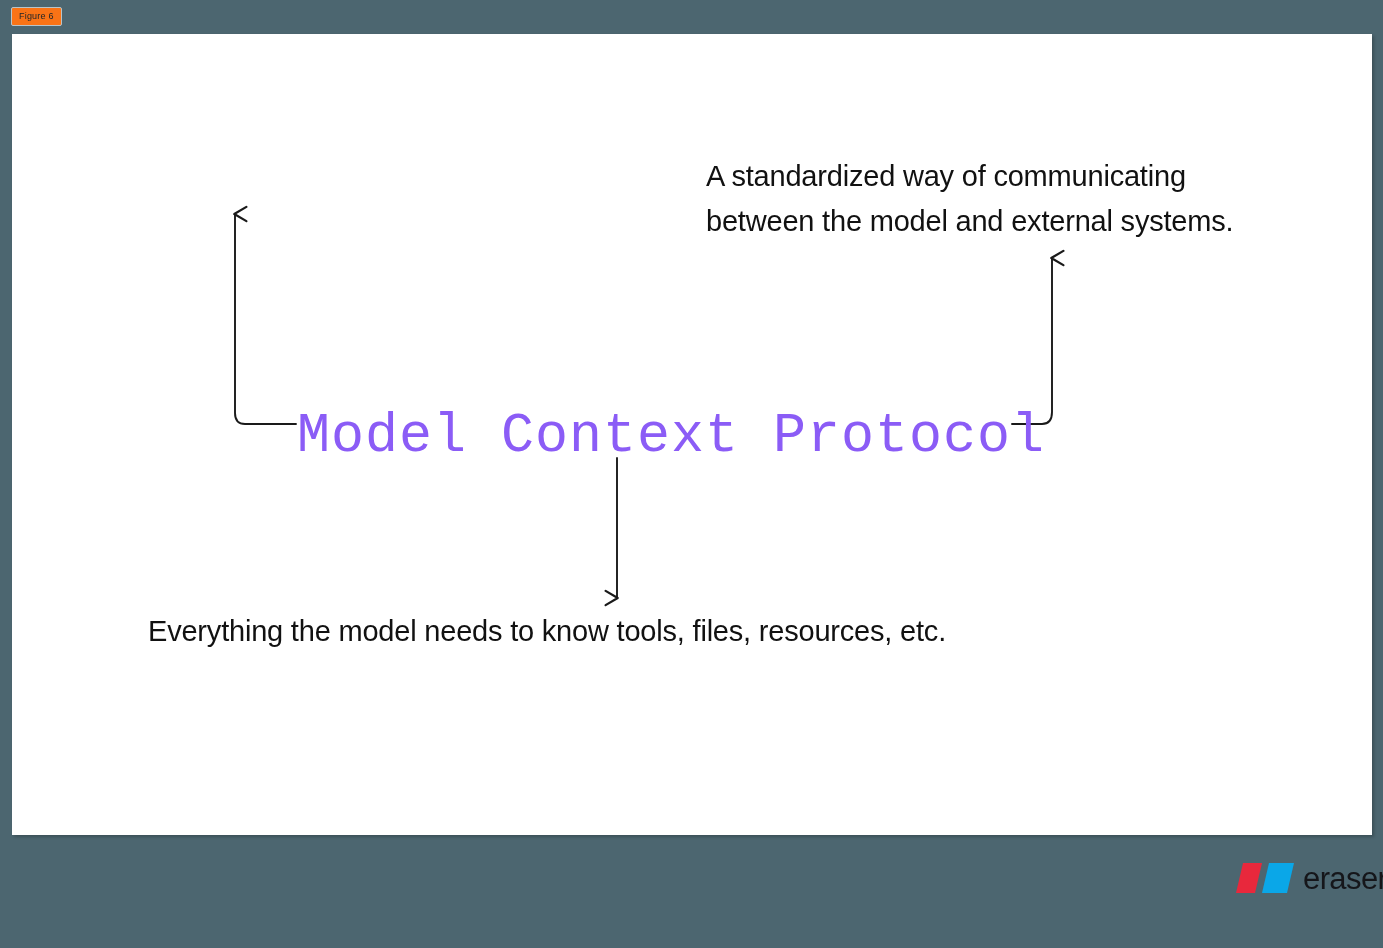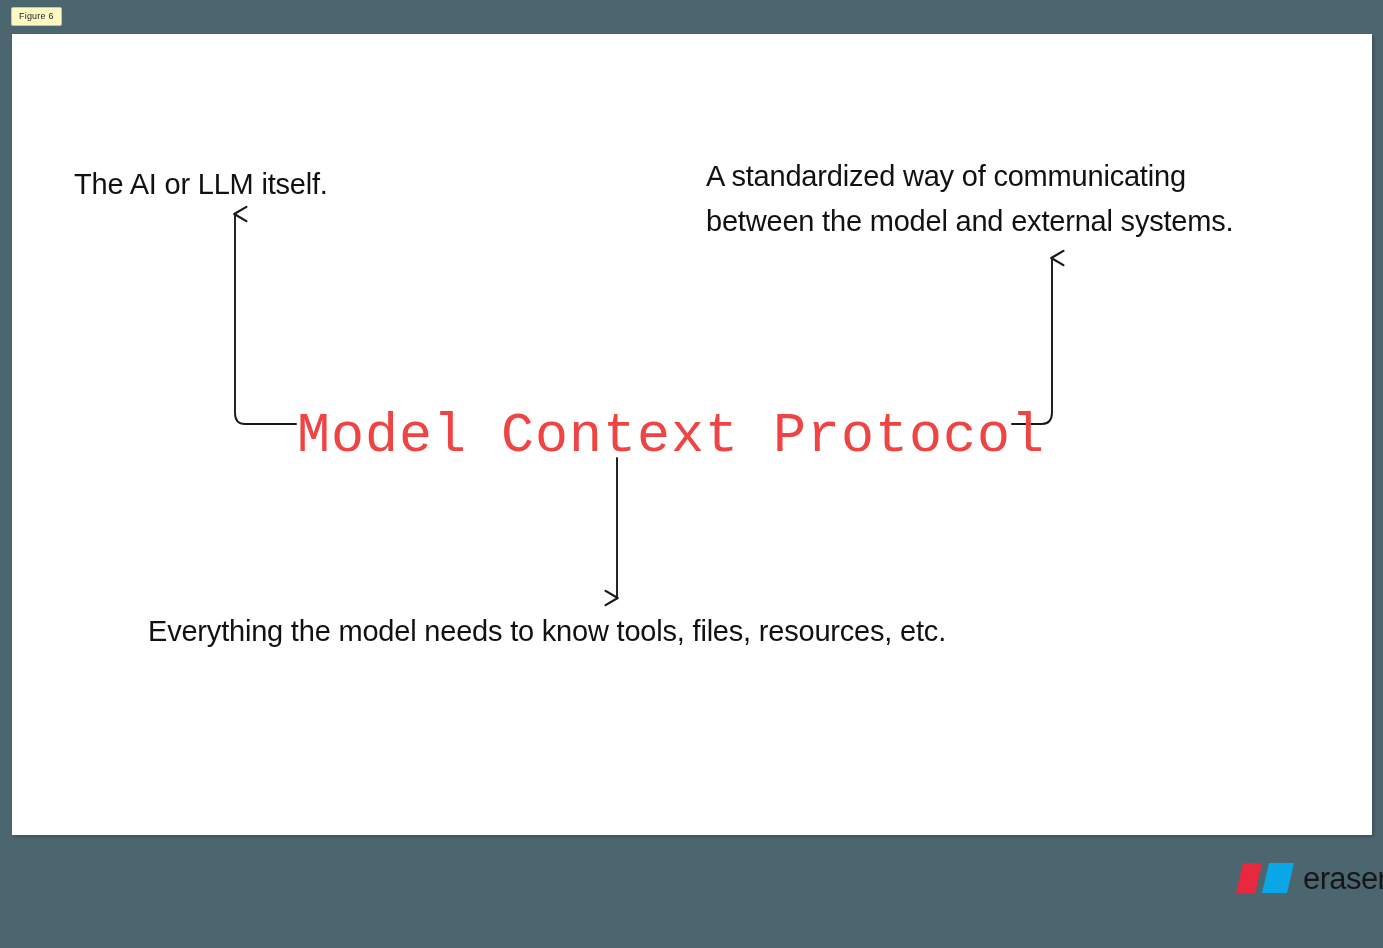--- a/index.html
+++ b/index.html
@@ -19,21 +19,21 @@
   
   #figure-badge {
     position: absolute;
     left: 11px;
     top: 7px;
     height: 17px;
     padding: 0 7px;
     display: flex;
     align-items: center;
     justify-content: center;
-    background: #fef9c3;
+    background: #f97316;
     border: 1px solid #b8c4c8;
     border-radius: 2px;
     color: #21262a;
     font-size: 9px;
     line-height: 1;
     letter-spacing: 0.2px;
     font-family: "Liberation Sans", sans-serif;
     z-index: 20;
     white-space: nowrap;
   }
@@ -69,21 +69,21 @@
   }
 
   #note-left  { left: 62px;  top: 128px; }
   #note-right { left: 694px; top: 120px; }
   #note-bottom{ left: 136px; top: 575px; }
 
   #center-title {
     position: absolute;
     left: 285px;
     top: 371px;
-    color: #ef4444;
+    color: #8b5cf6;
     font-family: "Liberation Mono", "DejaVu Sans Mono", monospace;
     font-size: 55px;
     letter-spacing: 1px;
     white-space: nowrap;
   }
 
   
   #eraser-logo {
     position: absolute;
     left: 1236px;
@@ -127,21 +127,20 @@
 
     <path d="M 284 390 L 233 390 Q 223 390 223 379 L 223 180" fill="none" stroke="#1a1a1a" stroke-width="1.9" stroke-linecap="round" marker-end="url(#arrow-up)"></path>
 
     <path d="M 1000 390 L 1030 390 Q 1040 390 1040 378 L 1040 224" fill="none" stroke="#1a1a1a" stroke-width="1.9" stroke-linecap="round" marker-end="url(#arrow-up)"></path>
 
     <path d="M 605 424 L 605 564" fill="none" stroke="#1a1a1a" stroke-width="1.9" stroke-linecap="round" marker-end="url(#arrow-up)"></path>
   </svg>
 
   <div id="center-title">Model Context Protocol</div>
 
-  <div class="ann-text" id="note-left">The AI or LLM itself.</div>
 
   <div class="ann-text" id="note-bottom">Everything the model needs to know tools, files, resources, etc.</div>
 
   <div class="ann-text" id="note-right">A standardized way of communicating
 between the model and external systems.</div>
 
 </div>
 
 <div id="eraser-logo">
   <span id="logo-marks">

